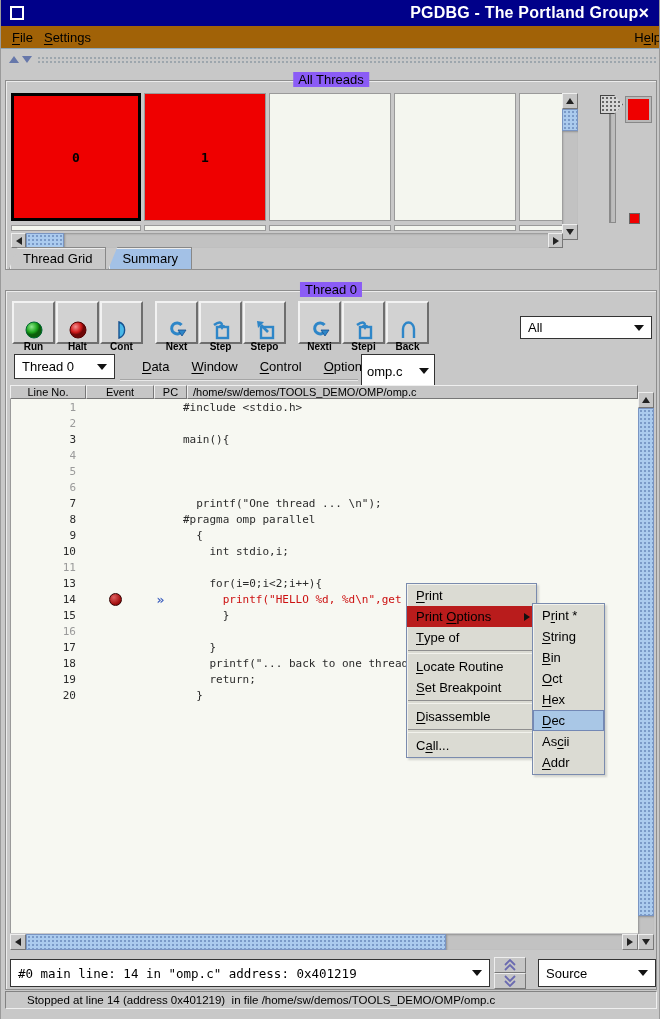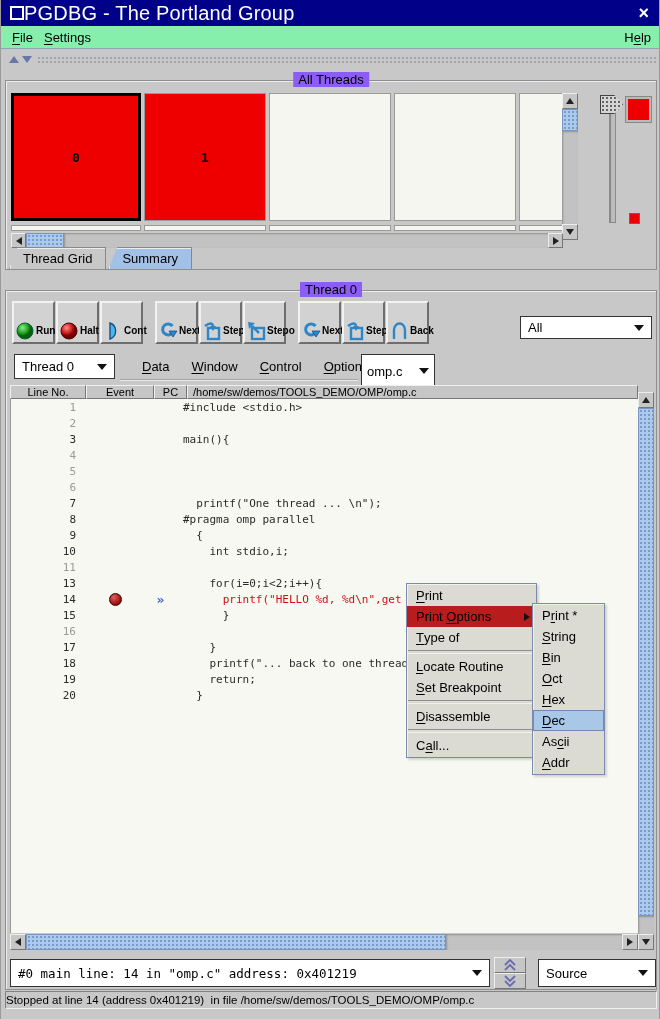--- a/index.html
+++ b/index.html
@@ -5,28 +5,28 @@
   html,body{margin:0;padding:0}
   body{width:660px;height:1019px;position:relative;overflow:hidden;
        background:#C8C8C8;font-family:"Liberation Sans",sans-serif;color:#000;
        border-left:1px solid #9a9a9a;border-right:1px solid #9a9a9a;box-sizing:border-box}
   .abs{position:absolute}
   .u{text-decoration:underline;text-underline-offset:2px}
 
   
   .titlebar{left:0;top:0;width:660px;height:26px;background:#000089;display:flex;align-items:center;color:#fff}
   .sysicon{width:10px;height:10px;border:2px solid #fff;margin-left:9px}
-  .wtitle{flex:1;text-align:left;font-weight:normal;font-size:20px;letter-spacing:.2px}
+  .wtitle{flex:1;text-align:right;font-weight:bold;font-size:16px;letter-spacing:.2px}
   .closex{margin-right:12px;font-size:18px;font-weight:bold;line-height:1}
 
   
   .menubar{left:0;top:26px;width:660px;height:23px;background:#B5C9D8;display:flex;align-items:center;
            font-size:13px;border-bottom:1px solid #8FA5B5;box-sizing:border-box}
   .mitem{margin-left:11px;white-space:pre}
-  .mhelp{margin-left:auto;margin-right:10px}
+  .mhelp{margin-left:auto;}
 
   
   .divider{left:3px;top:55px;width:654px;height:9px;display:flex;align-items:center;background:#C8C8C8}
   .tri-up{width:0;height:0;border-left:5px solid transparent;border-right:5px solid transparent;border-bottom:7px solid #6677AA;margin-left:5px}
   .tri-dn{width:0;height:0;border-left:5px solid transparent;border-right:5px solid transparent;border-top:7px solid #6677AA;margin-left:3px}
   .dots{flex:1;height:7px;margin-left:5px;
         background-image:radial-gradient(#9DA6AD 1px, transparent 1.2px);background-size:4px 4px}
 
   
   .frame{border:1px solid #8E8E8E;box-shadow:inset 1px 1px 0 #ECECEC;background:#C8C8C8}
@@ -69,21 +69,21 @@
   .tabs{left:8px;top:247px;display:flex;gap:2px}
   .tab{height:21px;padding:0 13px;font-size:13px;display:flex;align-items:center;background:#C8C8C8;
        border:1px solid #888;border-bottom:none;clip-path:polygon(9px 0,100% 0,100% 100%,0 100%);box-shadow:inset 1px 1px 0 #EDEDED}
   .tab.sel{background:#A3C1E6}
 
   
   .thread-frame{left:4px;top:290px;width:650px;height:698px}
 
   .toolbar{position:absolute;left:6px;top:10px;display:flex}
   .tbtn{width:43px;height:43px;margin-right:1px;background:#D2D2D2;border:2px solid;border-color:#F2F2F2 #6E6E6E #6E6E6E #F2F2F2;
-        display:flex;flex-direction:row;align-items:center;justify-content:flex-start;box-sizing:border-box;padding-top:16px}
+        display:flex;flex-direction:column;align-items:center;justify-content:flex-start;box-sizing:border-box;padding-top:16px}
   .tbtn:nth-child(4),.tbtn:nth-child(7){margin-left:11px}
   .tbtn .ic{height:24px;display:flex;align-items:center;justify-content:center}
   .tbtn .lb{font:bold 10px "Liberation Sans",sans-serif;margin-top:0px}
 
   .combo{background:#fff;border:1px solid #333;display:flex;align-items:center;padding:0 7px;font-size:13px;box-sizing:border-box}
   .combo .carr{margin-left:auto;width:0;height:0;border-left:5px solid transparent;border-right:5px solid transparent;border-top:6px solid #111}
   .combo-all{position:absolute;left:514px;top:25px;width:132px;height:23px}
   .combo-thread{position:absolute;left:8px;top:63px;width:101px;height:25px}
   .combo-file{position:absolute;left:355px;top:63px;width:74px;height:25px;padding:16px 5px}
 
@@ -115,21 +115,21 @@
   .hscroll{position:absolute;left:4px;top:643px;width:628px;height:16px;display:flex}
 
   
   .combo-ctx{position:absolute;left:4px;top:668px;width:480px;height:28px;font:12.5px "DejaVu Sans Mono",monospace}
   .spinner{position:absolute;left:488px;top:666px;width:32px;height:32px;display:flex;flex-direction:column}
   .spbtn{flex:1;background:#C6C6C6;border:1px solid;border-color:#EEE #777 #777 #EEE;display:flex;align-items:center;justify-content:center}
   .combo-view{position:absolute;left:532px;top:668px;width:118px;height:28px}
 
   
   .statusbar{left:4px;top:991px;width:652px;height:18px;background:#C8C8C8;border:1px solid;border-color:#828282 #EFEFEF #EFEFEF #828282;
-             box-sizing:border-box;display:flex;align-items:center;font-size:11.5px;white-space:pre;padding-left:0}
+             box-sizing:border-box;display:flex;align-items:center;font-size:11.5px;white-space:pre;padding-left:21px}
 
   
   .popup{position:absolute;background:#DBDBD3;border:1px solid #7A8BAE;box-shadow:inset 1px 1px 0 #F2F2EC, 2px 2px 2px rgba(0,0,0,.15);
          font-size:13px;z-index:50;padding:1px 0;box-sizing:border-box}
   .pm-main{left:405px;top:583px;width:131px}
   .pm-sub{left:531px;top:603px;width:73px}
   .pitem{height:21px;display:flex;align-items:center;padding-left:9px;white-space:pre;box-sizing:border-box}
   .pitem.hl{background:#b91c1c}
   .pitem.hlb{background:#A9C7E6;box-shadow:inset 0 0 0 1px #7388B5}
   .psep{height:2px;border-top:1px solid #8F8F8F;border-bottom:1px solid #F2F2EC;margin:2px 1px}
@@ -137,21 +137,21 @@
 </style>
 </head>
 <body>
 
 <div class="abs titlebar" style="background: rgb(0, 0, 137);">
   <div class="sysicon"></div>
   <div class="wtitle">PGDBG - The Portland Group</div>
   <div class="closex">×</div>
 </div>
 
-<div class="abs menubar" id="menubar" style="background: #86efac;">
+<div class="abs menubar" id="menubar" style="background: #a16207;">
     <span class="mitem"><span class="u">F</span>ile</span>
     <span class="mitem"><span class="u">S</span>ettings</span>
     <span class="mitem mhelp">H<span class="u">e</span>lp</span>
   </div>
 
 <div class="abs divider">
   <div class="tri-up"></div>
   <div class="tri-dn"></div>
   <div class="dots"></div>
 </div>

